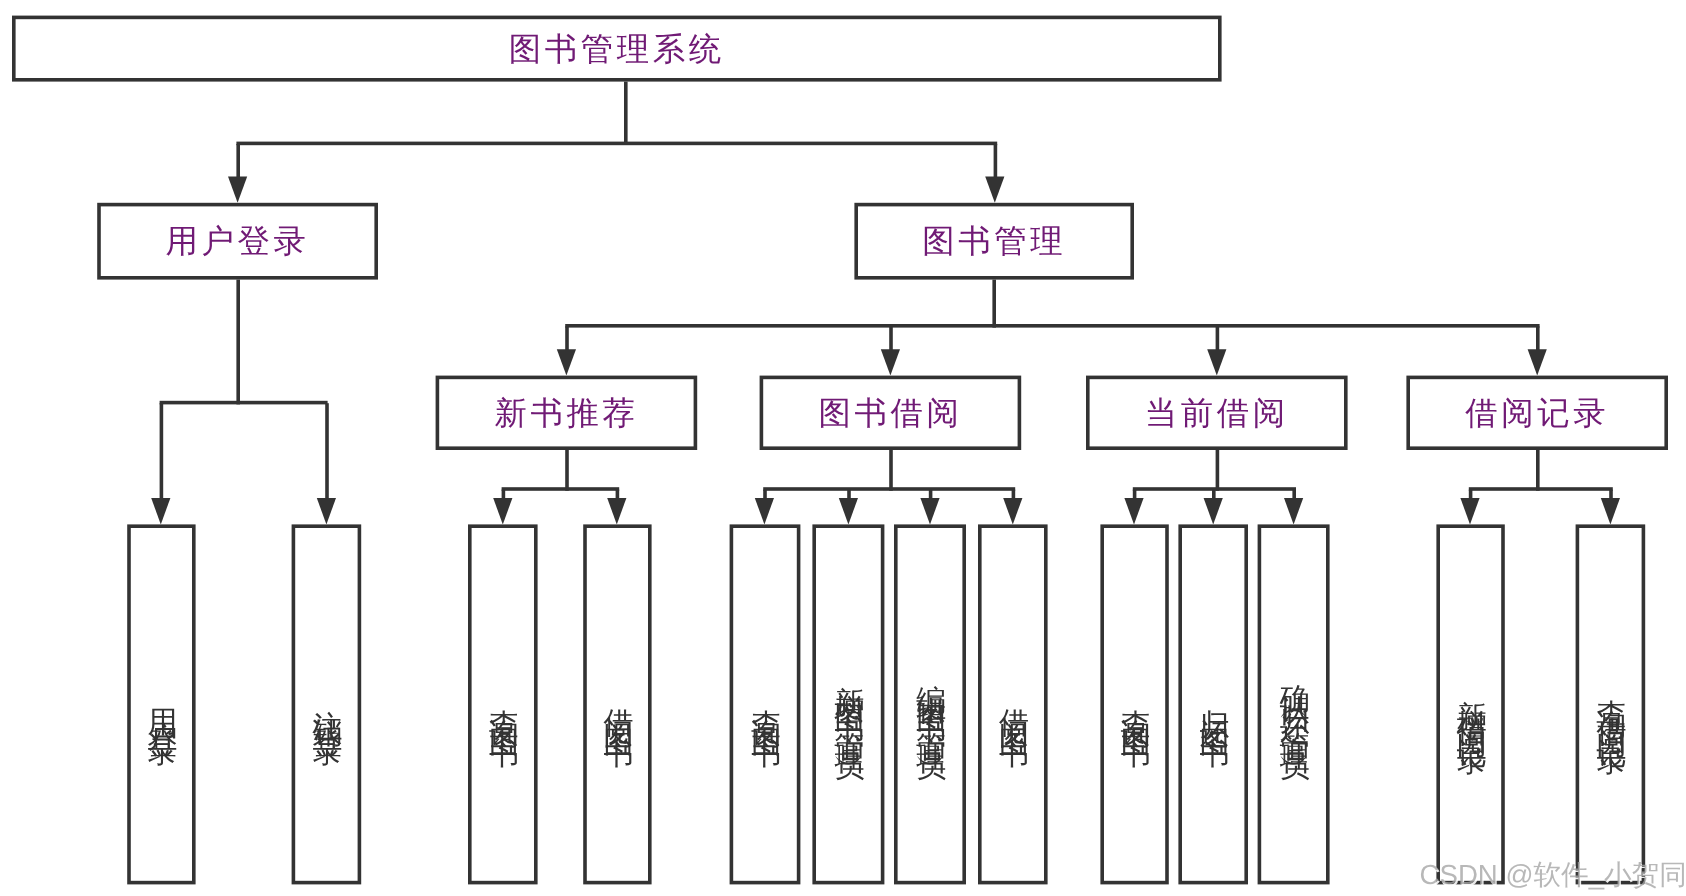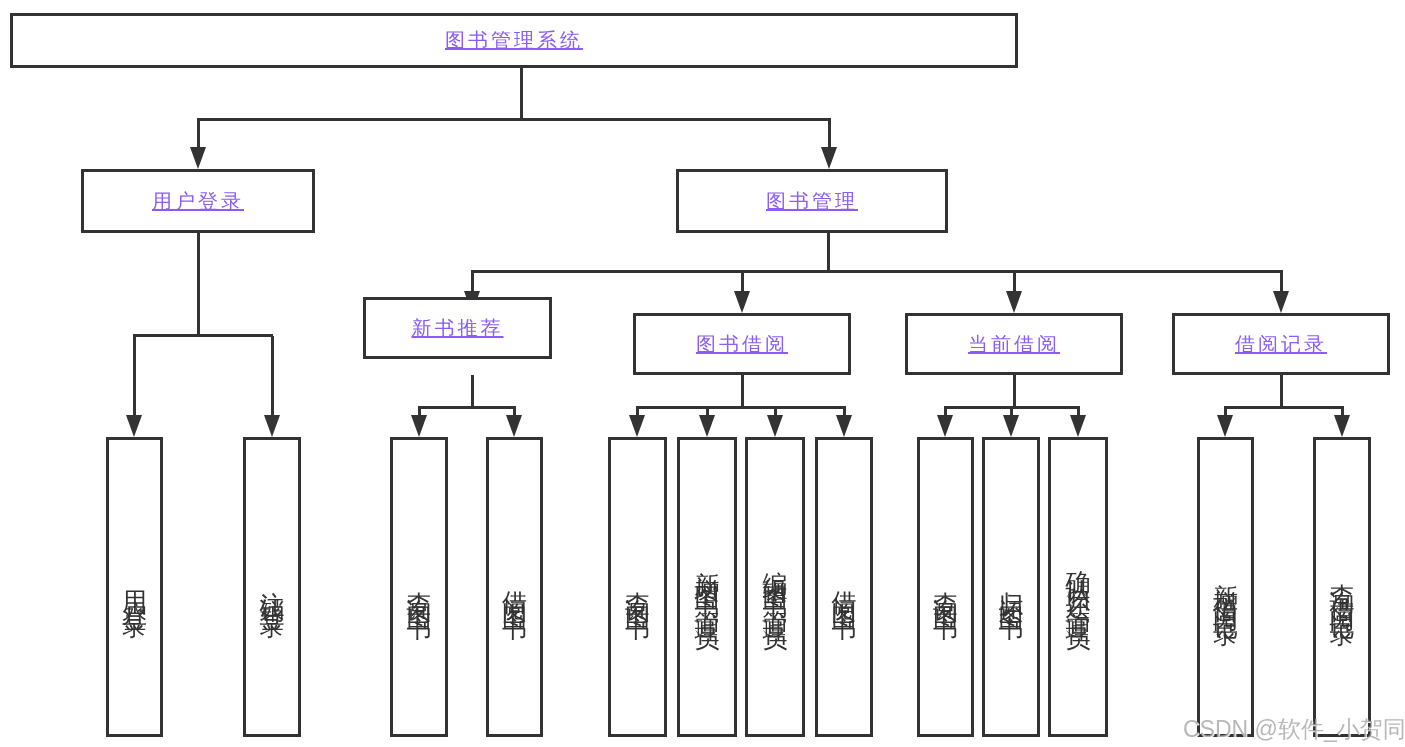--- a/index.html
+++ b/index.html
@@ -19,25 +19,24 @@
   .node {
     position: absolute;
     box-sizing: border-box;
     border: 3px solid #333333;
     background: #ffffff;
     display: flex;
     align-items: center;
     justify-content: center;
   }
   .node .lbl {
-    font-size: 20px;
+    font-size: 27px;
     letter-spacing: 3px;
-    color: #8b5cf6;
+    color: #701a75;
     white-space: nowrap;
-    text-decoration: underline;
   }
   .leaf {
     position: absolute;
     box-sizing: border-box;
     border: 3px solid #333333;
     background: #ffffff;
     display: flex;
     align-items: center;
     justify-content: center;
   }
@@ -109,21 +108,21 @@
       <span class="head"></span>
     </div>
   <div class="arrow" style="left:821px; top:120px; height:49px;">
       <span class="shaft"></span>
       <span class="head"></span>
     </div>
 
   <div class="node" style="left:81px; top:169px; width:234px; height:64px;">
     <span class="lbl">用户登录</span>
   </div>
-  <div class="node" style="left:676px; top:169px; width:272px; height:64px;">
+  <div class="node" style="left:712px; top:169px; width:233px; height:64px;">
     <span class="lbl">图书管理</span>
   </div>
 
   <div class="vline" style="left:197px; top:233px; height:104px;"></div>
   <div class="hline" style="left:133px; top:334px; width:140px;"></div>
   <div class="arrow" style="left:126px; top:336px; height:101px;">
       <span class="shaft"></span>
       <span class="head"></span>
     </div>
   <div class="arrow" style="left:264px; top:336px; height:101px;">
@@ -143,21 +142,21 @@
     </div>
   <div class="arrow" style="left:1006px; top:272px; height:41px;">
       <span class="shaft"></span>
       <span class="head"></span>
     </div>
   <div class="arrow" style="left:1273px; top:272px; height:41px;">
       <span class="shaft"></span>
       <span class="head"></span>
     </div>
 
-  <div class="node" style="left:363px; top:297px; width:189px; height:62px;">
+  <div class="node" style="left:363px; top:313px; width:218px; height:62px;">
     <span class="lbl">新书推荐</span>
   </div>
   <div class="node" style="left:905px; top:313px; width:218px; height:62px;">
     <span class="lbl">当前借阅</span>
   </div>
   <div class="node" style="left:633px; top:313px; width:218px; height:62px;">
     <span class="lbl">图书借阅</span>
   </div>
   <div class="node" style="left:1172px; top:313px; width:218px; height:62px;">
     <span class="lbl">借阅记录</span>

